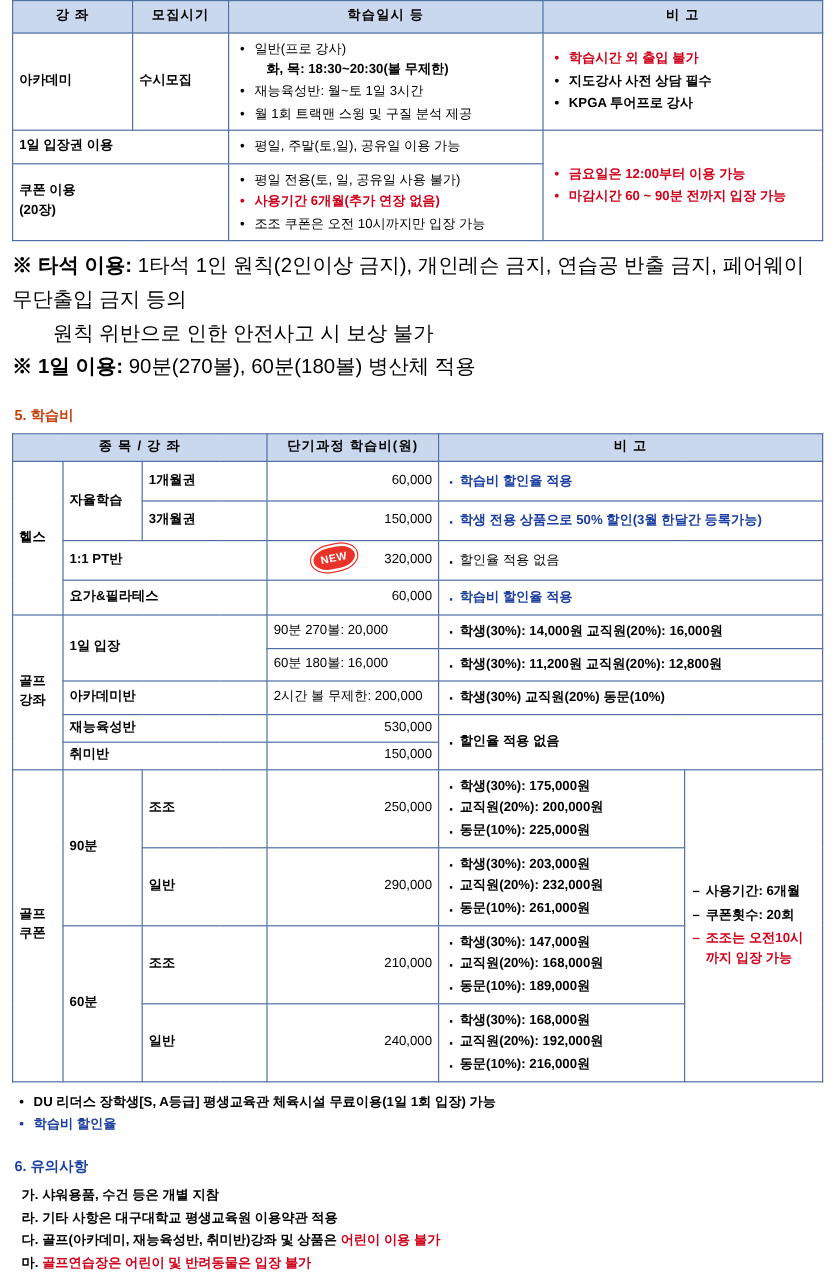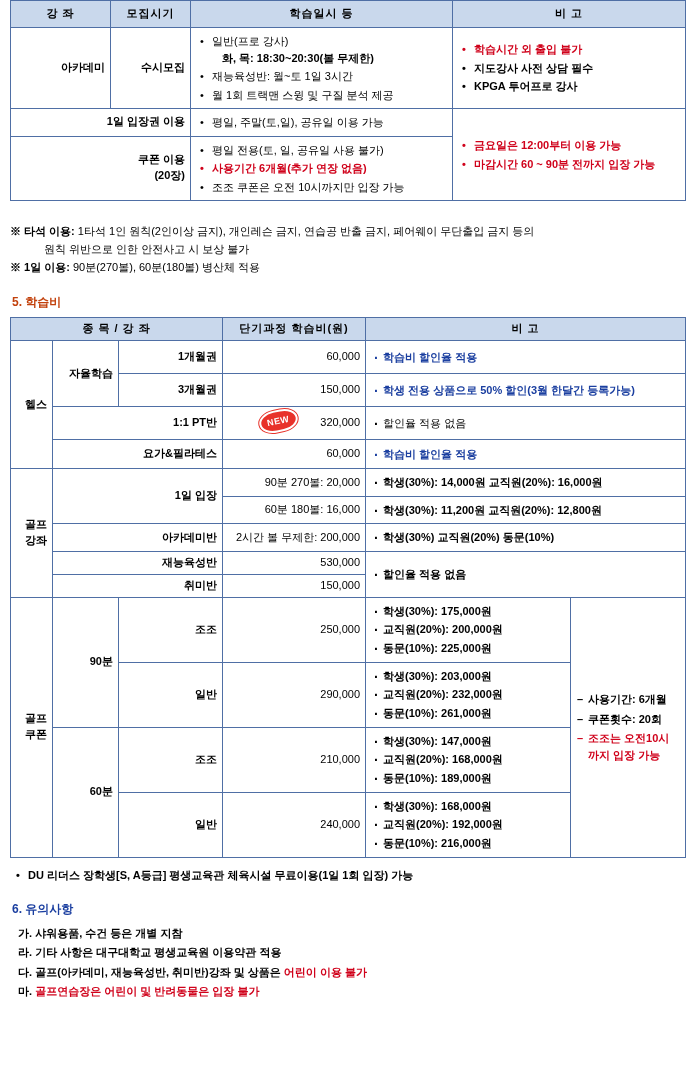--- a/index.html
+++ b/index.html
@@ -34,21 +34,21 @@
     vertical-align: middle;
     font-size: 11px;
     line-height: 1.45;
   }
   .hdr {
     background: #c9d8ec;
     text-align: center;
     font-weight: bold;
     letter-spacing: 1px;
   }
-  .ctr { text-align: right; }
+  .ctr { text-align: left; }
   .rt { text-align: right; }
   .bold { font-weight: bold; }
   .blue { color: #1b3fa0; }
   .red  { color: #d0021b; }
   ul.bl {
     margin: 0;
     padding-left: 14px;
     list-style: none;
   }
   ul.bl li {
@@ -91,22 +91,22 @@
     margin: 3px 0;
     line-height: 1.5;
   }
   ul.hyph li:before {
     content: "\2013";
     position: absolute;
     left: -11px;
     top: 0;
   }
   .note-lines {
-    margin: 21px 0 0 0;
-    font-size: 11px;
+    margin: 7px 0 0 0;
+    font-size: 17px;
     line-height: 1.65;
   }
   .note-lines .ind { display: block; padding-left: 34px; }
   .section-title {
     font-weight: bold;
     font-size: 12px;
     color: #1b3fa0;
     margin: 18px 0 6px 2px;
   }
   .section-title.red { color: #c2410c; }
@@ -384,20 +384,21 @@
           <li>동문(10%): 216,000원</li>
         </ul>
       </td>
     </tr>
   </tbody>
     </table>
 
   <div class="lower-list">
     <ul class="bl" style="padding-left:16px">
       <li class="bold">DU 리더스 장학생[S, A등급] 평생교육관 체육시설 무료이용(1일 1회 입장) 가능</li>
+      <li class="bold blue">학습비 할인율</li>
     </ul>
   </div>
 
   <div class="section-title">
     <span>6.</span>
     <span>유의사항</span>
   </div>
   <div class="cautions">
     <div>
       <span class="lbl">가.</span>

